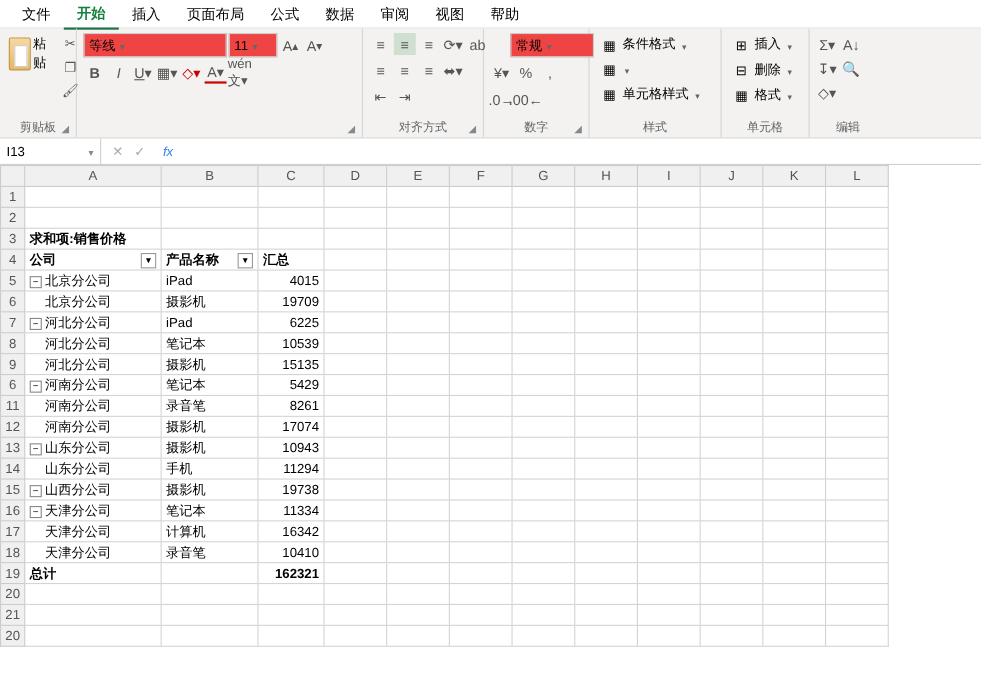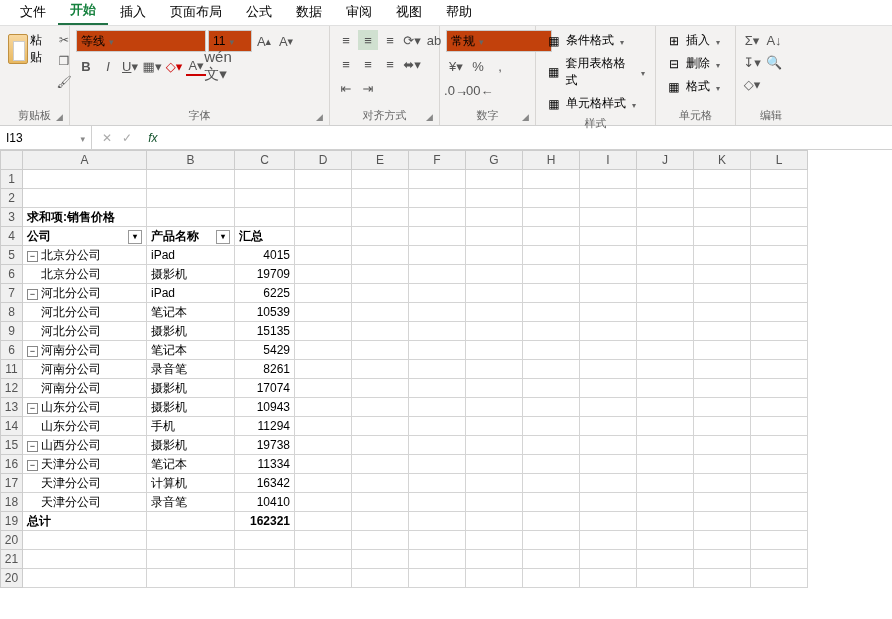--- a/index.html
+++ b/index.html
@@ -1,47 +1,47 @@
 <!DOCTYPE html>
 <html><head>
 <meta charset="utf-8">
 <style>
 * { margin: 0; padding: 0; box-sizing: border-box; font-family: "Microsoft YaHei", "SimSun", sans-serif; user-select: none; }
 body { background: #fff; font-size: 12px; overflow: hidden; width: 892px; height: 619px; }
 
 
-.menubar { display: flex; align-items: flex-end; background: #fff; border-bottom: 1px solid #e0e0e0; height: 26px; padding-left: 8px; }
+.menubar { display: flex; align-items: center; background: #fff; border-bottom: 1px solid #e0e0e0; height: 26px; padding-left: 8px; }
 .menubar .tab { padding: 4px 12px; font-size: 13px; cursor: pointer; }
 .menubar .tab.active { color: #15803d; font-weight: bold; border-bottom: 2px solid #217346; }
 
 
 .ribbon { display: flex; background: #f3f2f1; border-bottom: 1px solid #d0d0d0; height: 100px; }
 .group { border-right: 1px solid #d8d6d4; display: flex; flex-direction: column; justify-content: space-between; padding: 4px 6px 2px 6px; position: relative; }
 .group-label { text-align: center; font-size: 11px; color: #666; padding-top: 2px; }
 .group-body { display: flex; align-items: flex-start; gap: 4px; flex: 1; }
 .dialog-launcher { position: absolute; right: 3px; bottom: 3px; width: 10px; height: 10px; font-size: 9px; color: #888; cursor: pointer; }
 .btn-lg { display: flex; align-items: center; gap: 2px; padding: 2px; cursor: pointer; }
 .btn-sm { width: 20px; height: 20px; display: flex; align-items: center; justify-content: center; cursor: pointer; font-size: 13px; color: #555; }
 .col { display: flex; flex-direction: column; gap: 1px; }
 .row { display: flex; gap: 2px; align-items: center; }
-.combo { display: flex; align-items: center; background: #c2410c; border: 1px solid #ccc; height: 22px; padding: 0 4px; font-size: 12px; gap: 4px; }
+.combo { display: flex; align-items: center; background: #ef4444; border: 1px solid #ccc; height: 22px; padding: 0 4px; font-size: 12px; gap: 4px; }
 .combo .arrow::after { content: "▾"; font-size: 9px; color: #666; }
 .txt-btn { display: flex; align-items: center; gap: 4px; font-size: 12px; padding: 2px 4px; cursor: pointer; }
 .txt-btn .arrow::after { content: "▾"; font-size: 8px; color: #666; margin-left: 2px; }
 
 
 .paste-ic { width: 26px; height: 30px; background: linear-gradient(#f8d8a0,#e8b860); border: 1px solid #c09040; border-radius: 2px; position: relative; }
 .paste-ic::before { content: ""; position: absolute; top: 6px; left: 4px; right: 2px; bottom: 2px; background: #fff; border: 1px solid #ccc; }
 
 
 .fbar { display: flex; align-items: center; border-bottom: 1px solid #d0d0d0; height: 24px; background:#fff; }
 .namebox { width: 92px; border-right: 1px solid #d0d0d0; padding: 0 6px; display:flex; align-items:center; justify-content:space-between; height:100%; }
 .namebox .arrow::after{content:"▾";font-size:9px;color:#888;}
 .fx-btns { display:flex; gap:10px; padding:0 10px; color:#aaa; }
-.fx-label { font-style: italic; color:#14532d; padding:0 6px; }
+.fx-label { font-style: italic; color:#3b82f6; padding:0 6px; }
 .finput { flex:1; border:none; outline:none; font-size:12px; }
 
 
 .grid-wrap { overflow:auto; height: calc(619px - 26px - 100px - 24px); background:#fff; position:relative; }
 table { border-collapse: collapse; }
 th, td { border: 1px solid #d4d4d4; font-size: 12px; font-weight: normal; padding: 0; height: 19px; }
 .corner { width: 22px; background:#f0f0f0; border:1px solid #ccc; }
 .colhdr { background:#f0f0f0; text-align:center; color:#555; border:1px solid #ccc; }
 .rowhdr { width:22px; background:#f0f0f0; text-align:center; color:#555; border:1px solid #ccc; }
 .cA{width:124px;} .cB{width:88px;} .cC{width:60px;} .cD,.cE,.cF,.cG,.cH,.cI,.cJ,.cK,.cL{width:57px;}
@@ -112,24 +112,23 @@
         <div class="btn-sm">
             <b>B</b>
           </div>
         <div class="btn-sm">
             <i>I</i>
           </div>
         <div class="btn-sm"><u>U</u>▾</div>
         <div class="btn-sm">▦▾</div>
         <div class="btn-sm" style="color:#c00;">◇▾</div>
         <div class="btn-sm" style="border-bottom:2px solid #c00;">A▾</div>
-        <div class="btn-sm" style="font-size:15px;">wén<br>文▾</div>
-      </div>
-    </div>
-    <div class="group-label">字体</div>
+        <div class="btn-sm" style="font-size:12px;">wén<br>文▾</div>
+      </div>
+    </div>
     <div class="dialog-launcher">◢</div>
   </div>
 
   <div class="group" style="width:110px;">
     <div class="group-body col" style="gap:4px;">
       <div class="row">
         <div class="btn-sm">≡</div>
         <div class="btn-sm" style="background:#d0e0d0;">≡</div>
         <div class="btn-sm">≡</div>
         <div class="btn-sm">⟳▾</div>
@@ -145,21 +144,21 @@
         <div class="btn-sm">⇤</div>
         <div class="btn-sm">⇥</div>
       </div>
     </div>
     <div class="group-label">对齐方式</div>
     <div class="dialog-launcher">◢</div>
   </div>
 
   <div class="group" style="width:96px;">
     <div class="group-body col" style="gap:4px;">
-      <div class="combo" style="width:106px;">
+      <div class="combo" style="width:76px;margin-left:18px;">
           <span>常规</span>
           <span class="arrow"></span>
         </div>
       <div class="row">
         <div class="btn-sm">¥▾</div>
         <div class="btn-sm">%</div>
         <div class="btn-sm">,</div>
       </div>
       <div class="row">
         <div class="btn-sm">.0→</div>
@@ -172,21 +171,20 @@
 
   <div class="group" style="width:120px;">
     <div class="group-body col" style="gap:2px;">
       <div class="txt-btn">
           <span class="ic">▦</span>
           <span>条件格式</span>
           <span class="arrow"></span>
         </div>
       <div class="txt-btn">
           <span class="ic">▦</span>
-          <span>套用表格格式</span>
           <span class="arrow"></span>
         </div>
       <div class="txt-btn">
           <span class="ic">▦</span>
           <span>单元格样式</span>
           <span class="arrow"></span>
         </div>
     </div>
     <div class="group-label">样式</div>
   </div>

